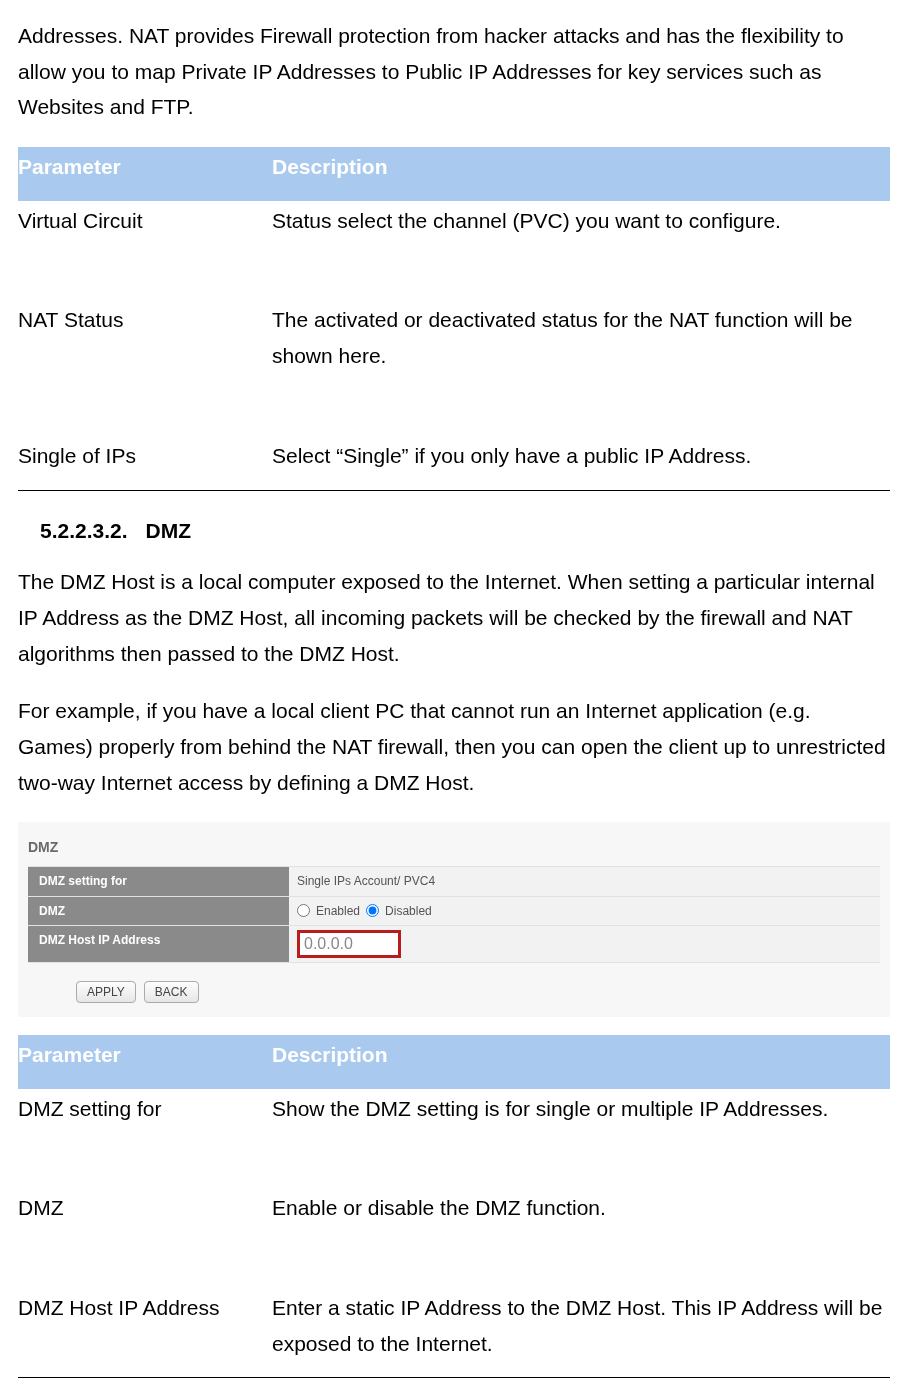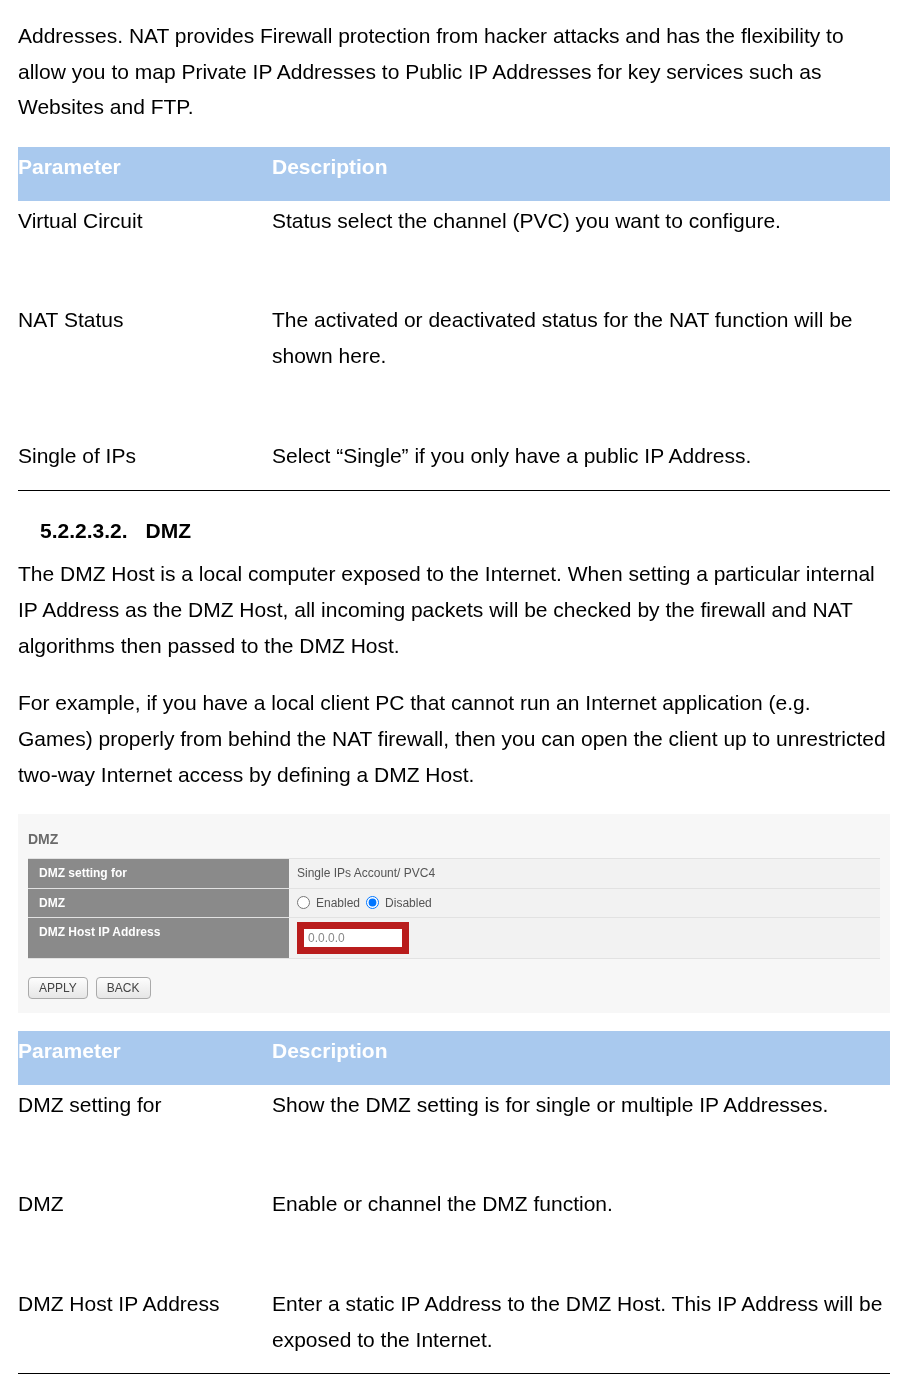--- a/index.html
+++ b/index.html
@@ -34,21 +34,21 @@
     .doc-table .last-row td {
       border-bottom: 1px solid #000;
     }
     .doc-table .spacer td {
       height: 28px;
     }
     .section-heading {
       font-weight: bold;
       padding-left: 22px;
       margin-top: 22px;
-      margin-bottom: 8px;
+      margin-bottom: 16px;
     }
     .section-heading .num {
       margin-right: 18px;
     }
     .para {
       margin-bottom: 22px;
     }
     
     .ui-figure {
       background: #f7f7f7;
@@ -88,31 +88,32 @@
     .ui-value {
       flex: 1;
       display: flex;
       align-items: center;
       padding: 4px 8px;
       background: #f2f2f2;
       color: #555;
       gap: 6px;
     }
     .ui-input {
-      font-size: 12px;
+      font-size: 16px;
       padding: 2px 4px;
       width: 90px;
-      border: 7px solid #b91c1c;
+      border: 3px solid #b91c1c;
       color: #888;
       background: #fff;
     }
     .ui-buttons {
       margin-top: 18px;
       display: flex;
       gap: 8px;
+      margin-left: 48px;
     }
     .ui-btn {
       font-size: 12px;
       padding: 0 10px;
       height: 22px;
       border: 1px solid #aaa;
       border-radius: 4px;
       background: linear-gradient(#fdfdfd, #e6e6e6);
       color: #444;
       cursor: pointer;
@@ -207,21 +208,21 @@
   <tr>
     <td class="col-param">DMZ setting for</td>
     <td>Show the DMZ setting is for single or multiple IP Addresses.</td>
   </tr>
   <tr class="spacer">
         <td></td>
         <td></td>
       </tr>
   <tr>
     <td class="col-param">DMZ</td>
-    <td>Enable or channel the DMZ function.</td>
+    <td>Enable or disable the DMZ function.</td>
   </tr>
   <tr class="spacer">
         <td></td>
         <td></td>
       </tr>
   <tr class="last-row">
     <td class="col-param">DMZ Host IP Address</td>
     <td>Enter a static IP Address to the DMZ Host. This IP Address will be exposed to the Internet.</td>
   </tr>
 </tbody>

